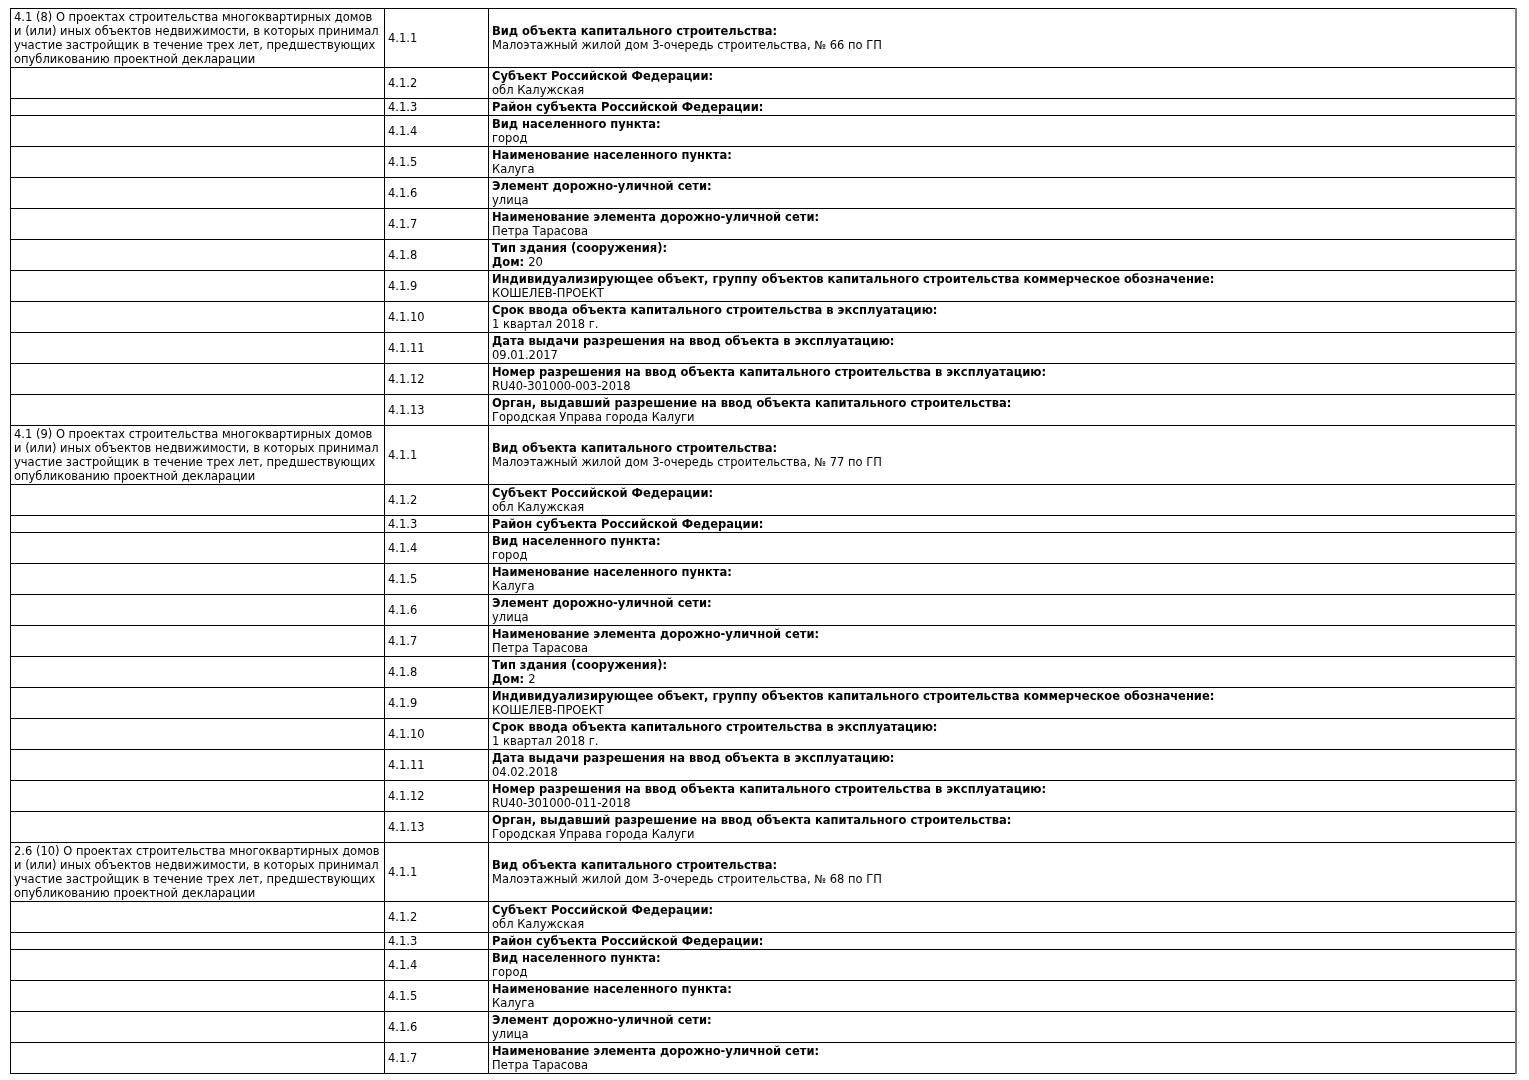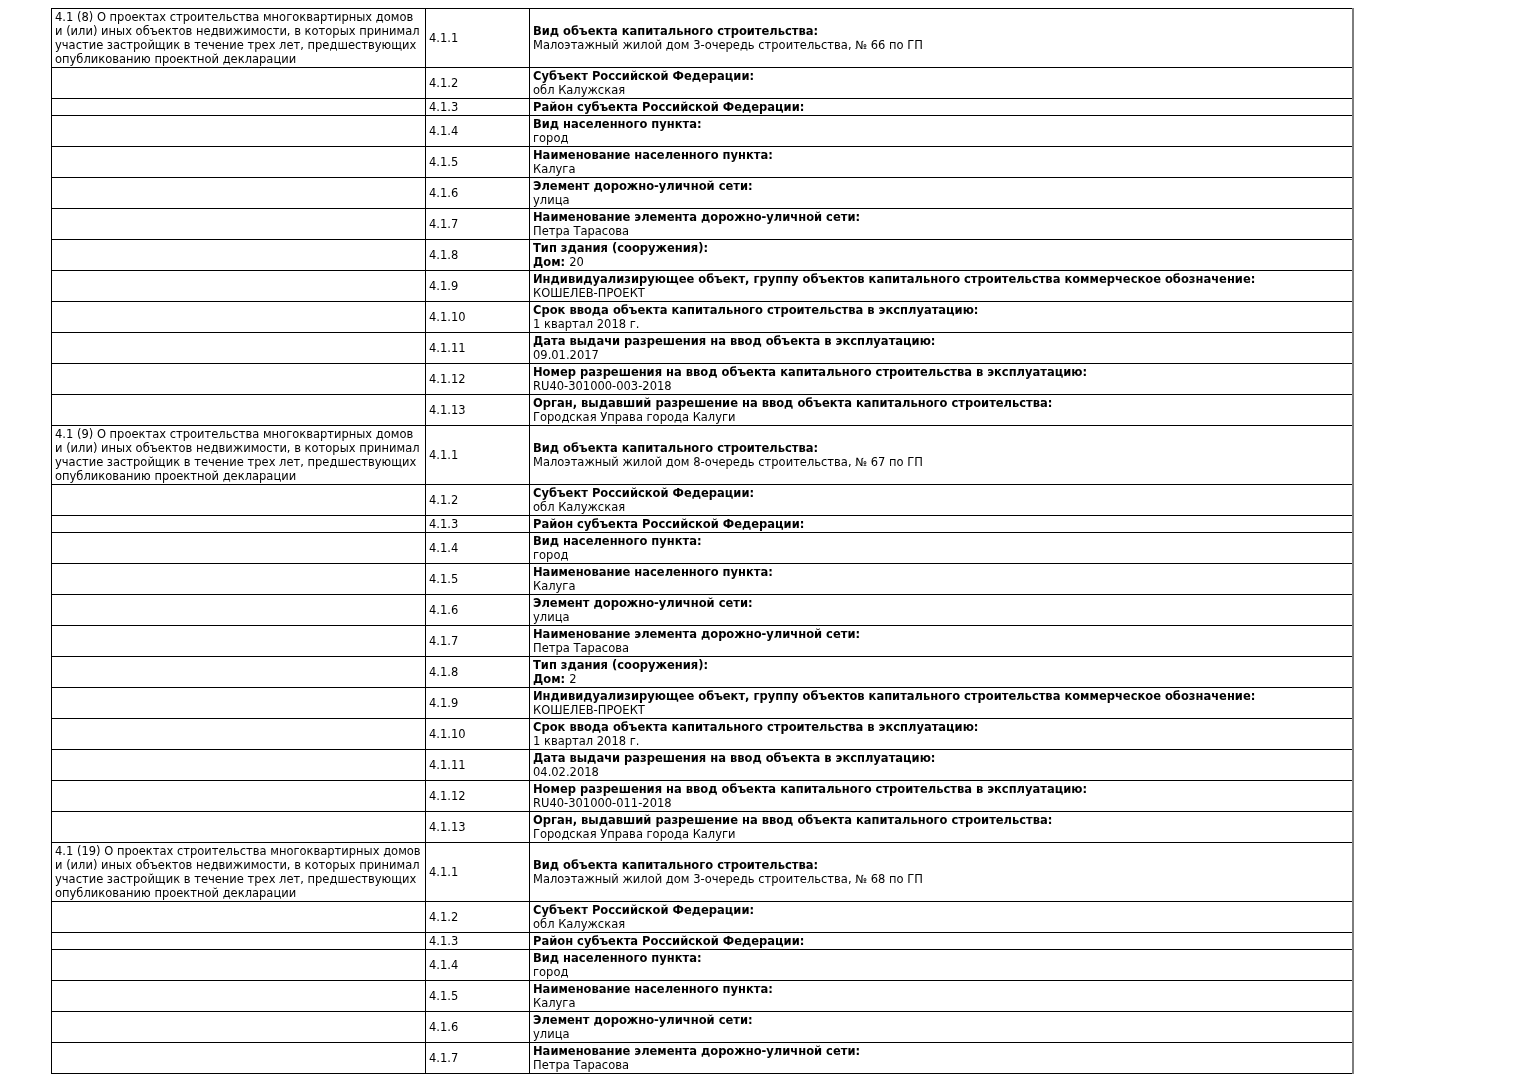--- a/index.html
+++ b/index.html
@@ -11,24 +11,23 @@
     color: #000000;
     font-family: "DejaVu Sans", "Liberation Sans", sans-serif;
     font-size: 11.5px;
     line-height: 14px;
   }
   .page { padding: 8px 10px 0 10px; }
 
   table.decl {
     border-collapse: collapse;
     table-layout: fixed;
-    width: 1303px;
+    width: 1507px;
     border: 1px solid #000;
     border-right: 2px solid #7d7d7d;
-    margin-left: 41px;
   }
   table.decl td {
     border: 1px solid #000;
     padding: 1px 3px;
     vertical-align: middle;
     overflow: hidden;
   }
   col.c1 { width: 374px; }
   col.c2 { width: 104px; }
   col.c3 { width: auto; }
@@ -154,21 +153,21 @@
     <td class="col-detail">
       <div class="field-label">Орган, выдавший разрешение на ввод объекта капитального строительства:</div>
       <div class="value-line"><span class="value-prefix"></span><span class="field-value">Городская Управа города Калуги</span></div>
     </td>
   </tr>
         <tr>
     <td class="col-section">4.1 (9) О проектах строительства многоквартирных домов и (или) иных объектов недвижимости, в которых принимал участие застройщик в течение трех лет, предшествующих опубликованию проектной декларации</td>
     <td class="col-num">4.1.1</td>
     <td class="col-detail">
       <div class="field-label">Вид объекта капитального строительства:</div>
-      <div class="value-line"><span class="value-prefix"></span><span class="field-value">Малоэтажный жилой дом 8-очередь строительства, № 67 по ГП</span></div>
+      <div class="value-line"><span class="value-prefix"></span><span class="field-value">Малоэтажный жилой дом 3-очередь строительства, № 77 по ГП</span></div>
     </td>
   </tr>
         <tr>
     <td class="col-section"></td>
     <td class="col-num">4.1.2</td>
     <td class="col-detail">
       <div class="field-label">Субъект Российской Федерации:</div>
       <div class="value-line"><span class="value-prefix"></span><span class="field-value">обл Калужская</span></div>
     </td>
   </tr>
@@ -254,21 +253,21 @@
   </tr>
         <tr>
     <td class="col-section"></td>
     <td class="col-num">4.1.13</td>
     <td class="col-detail">
       <div class="field-label">Орган, выдавший разрешение на ввод объекта капитального строительства:</div>
       <div class="value-line"><span class="value-prefix"></span><span class="field-value">Городская Управа города Калуги</span></div>
     </td>
   </tr>
         <tr>
-    <td class="col-section">4.1 (19) О проектах строительства многоквартирных домов и (или) иных объектов недвижимости, в которых принимал участие застройщик в течение трех лет, предшествующих опубликованию проектной декларации</td>
+    <td class="col-section">2.6 (10) О проектах строительства многоквартирных домов и (или) иных объектов недвижимости, в которых принимал участие застройщик в течение трех лет, предшествующих опубликованию проектной декларации</td>
     <td class="col-num">4.1.1</td>
     <td class="col-detail">
       <div class="field-label">Вид объекта капитального строительства:</div>
       <div class="value-line"><span class="value-prefix"></span><span class="field-value">Малоэтажный жилой дом 3-очередь строительства, № 68 по ГП</span></div>
     </td>
   </tr>
         <tr>
     <td class="col-section"></td>
     <td class="col-num">4.1.2</td>
     <td class="col-detail">

